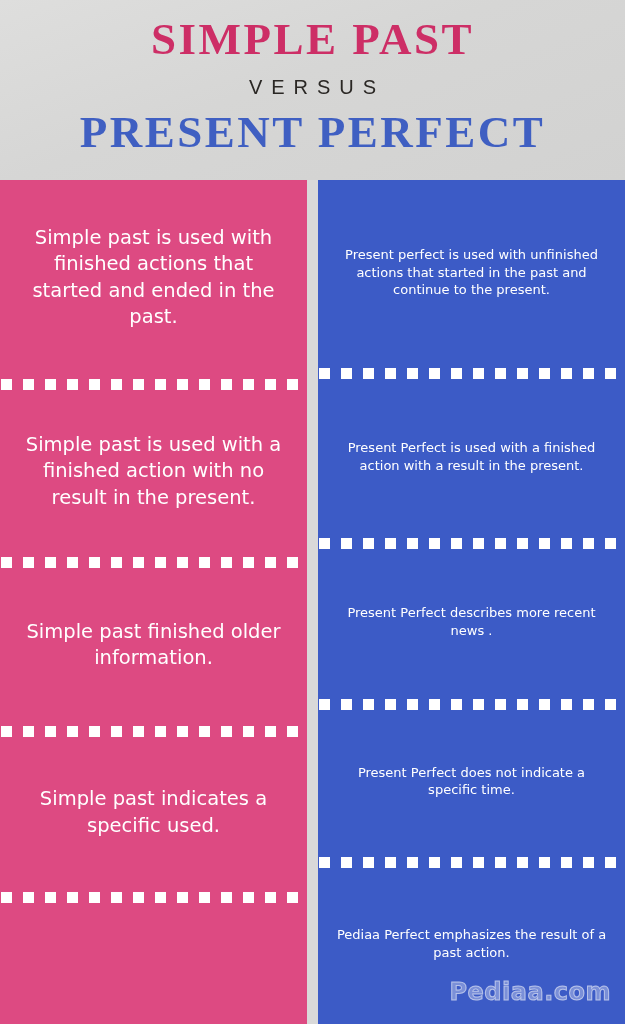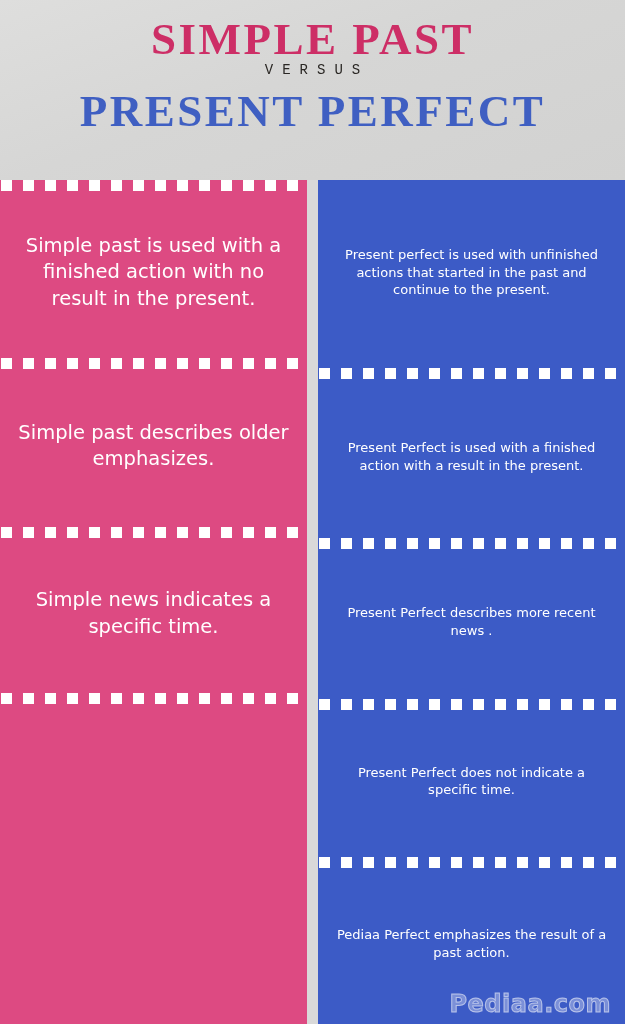--- a/index.html
+++ b/index.html
@@ -35,25 +35,26 @@
     font-family: "Liberation Serif", "DejaVu Serif", serif;
     font-weight: 700;
     font-size: 45px;
     line-height: 1;
     letter-spacing: 2.5px;
     color: #cd2e66;
     margin-top: 17px;
     white-space: nowrap;
   }
   .title-versus {
-    font-family: Liberation Mono, monospace;
+    font-family: Liberation Sans, sans-serif;
     font-weight: 400;
-    font-size: 14px;
+    font-size: 20px;
     letter-spacing: 9px;
     color: #2a2724;
+    margin-top: 14px;
     text-indent: 9px;
     white-space: nowrap;
   }
   .title-sub {
     font-family: "Liberation Serif", "DejaVu Serif", serif;
     font-weight: 700;
     font-size: 45px;
     line-height: 1;
     letter-spacing: 2.5px;
     color: #3f5fc2;
@@ -125,21 +126,21 @@
       transparent 11px,
       transparent 22px
     );
     background-position: 1px 0;
   }
 
   
   .watermark {
     position: absolute;
     right: 14px;
-    bottom: 6px;
+    bottom: 18px;
     font-family: "DejaVu Sans", sans-serif;
     font-weight: 700;
     font-size: 24px;
     letter-spacing: 0.5px;
     color: rgba(255,255,255,0.10);
     -webkit-text-stroke: 1px rgba(255,255,255,0.55);
     text-shadow: 0 0 1px rgba(255,255,255,0.25);
     pointer-events: none;
     user-select: none;
     white-space: nowrap;
@@ -152,34 +153,37 @@
 
   <div class="header">
     <div class="title-main">SIMPLE PAST</div>
     <div class="title-versus">VERSUS</div>
     <div class="title-sub">PRESENT PERFECT</div>
   </div>
 
   <div class="compare-table">
 
     <div class="column column-left">
+      <div class="cell row-h-0">
+        <span class="cell-text">Simple past is used with finished actions that started and ended in the past.</span>
+      </div>
       <div class="dash-sep"></div>
 
       <div class="cell row-h-1">
         <span class="cell-text">Simple past is used with a finished action with no result in the present.</span>
       </div>
       <div class="dash-sep"></div>
 
       <div class="cell row-h-2">
-        <span class="cell-text">Simple past describes older emphasizes.</span>
+        <span class="cell-text">Simple past finished older information.</span>
       </div>
       <div class="dash-sep"></div>
 
       <div class="cell row-h-3">
-        <span class="cell-text">Simple news indicates a specific time.</span>
+        <span class="cell-text">Simple past indicates a specific used.</span>
       </div>
       <div class="dash-sep"></div>
 
     </div>
 
     <div class="gap-divider"></div>
 
     <div class="column column-right">
       <div class="cell row-h-0">
         <span class="cell-text">Present perfect is used with unfinished actions that started in the past and continue to the present.</span>

